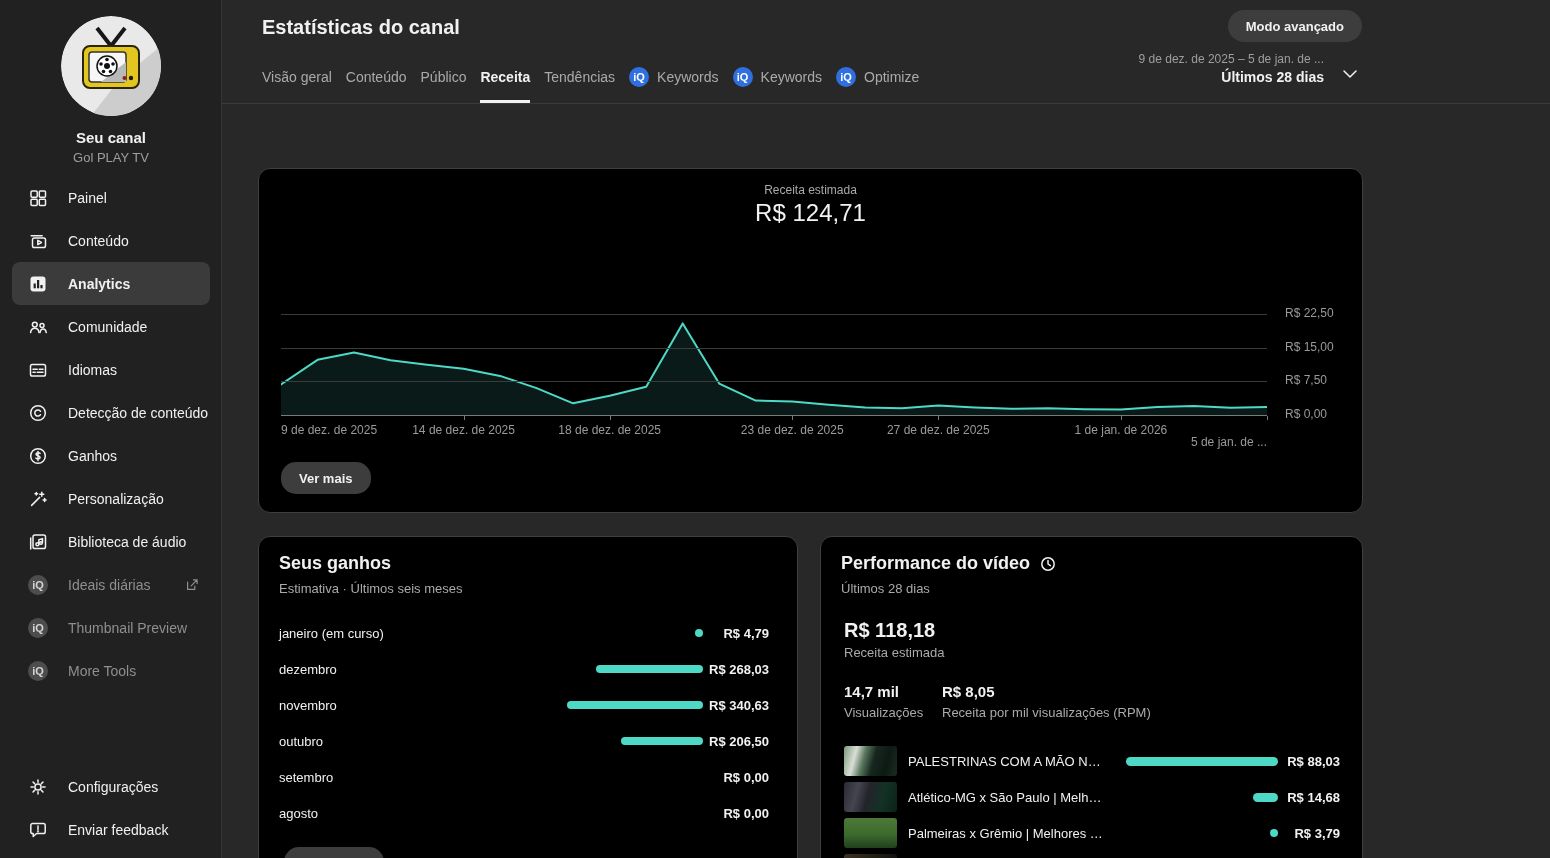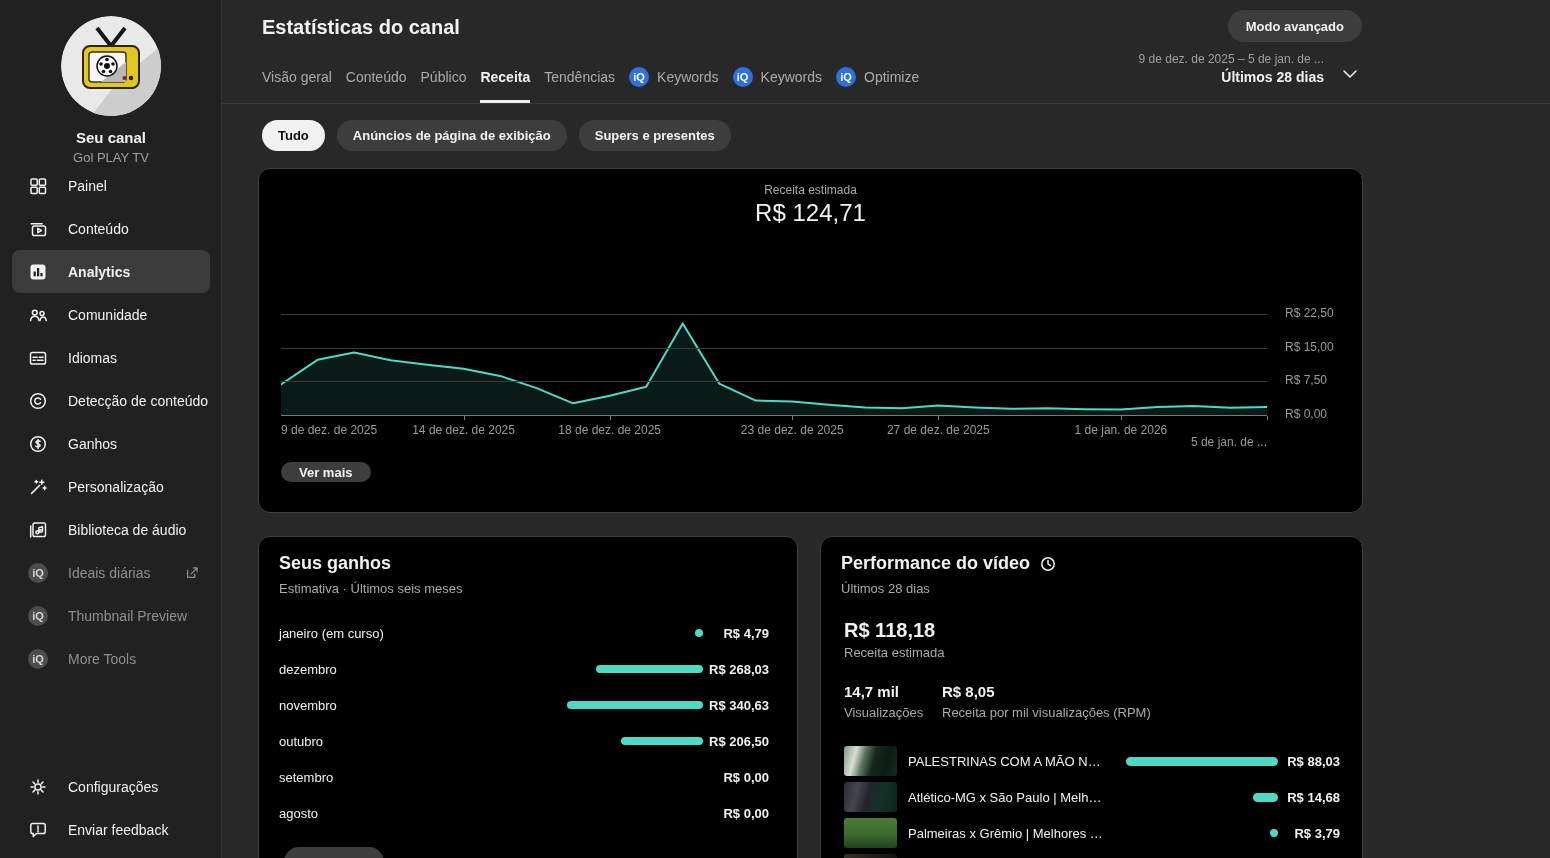--- a/index.html
+++ b/index.html
@@ -5,21 +5,21 @@
   * { margin:0; padding:0; box-sizing:border-box; }
   html,body { background:#282828; }
   body { font-family:"Liberation Sans","DejaVu Sans",sans-serif; color:#f1f1f1; }
   .app { position:relative; width:1550px; height:858px; overflow:hidden; background:#282828; }
 
   
   .sidebar { position:absolute; left:0; top:0; width:222px; height:858px; background:#212121; border-right:1px solid #353535; }
   .avatar-wrap { position:absolute; top:16px; left:0; width:222px; display:flex; justify-content:center; }
   .channel-title { position:absolute; top:129px; width:222px; text-align:center; font-size:15px; font-weight:700; color:#f1f1f1; }
   .channel-name  { position:absolute; top:150px; width:222px; text-align:center; font-size:13px; color:#9e9e9e; }
-  .side-nav { position:absolute; top:164px; left:0; width:222px; }
+  .side-nav { position:absolute; top:176px; left:0; width:222px; }
   .side-item { height:43px; display:flex; align-items:center; padding-left:28px; font-size:14px; color:#f1f1f1; cursor:pointer; }
   .side-item.active { background:#3b3b3b; border-radius:8px; margin:0 12px; padding-left:16px; font-weight:700; }
   .side-item .sicon { width:20px; height:20px; margin-right:20px; flex:0 0 20px; display:flex; align-items:center; justify-content:center; }
   .side-item.dim { color:#8f8f8f; }
   .iq-badge { width:20px; height:20px; border-radius:50%; background:#4d4d4d; color:#d6d6d6; font-size:11px; font-weight:700; display:flex; align-items:center; justify-content:center; }
   .iq-badge.blue { background:#2f6fe0; color:#fff; }
   .ext-wrap { margin-left:auto; margin-right:22px; display:flex; }
   .side-footer { position:absolute; top:765px; left:0; width:222px; }
 
   
@@ -47,21 +47,21 @@
 
   
   .metric-head { position:absolute; top:14px; width:100%; text-align:center; font-size:12px; color:#aaaaaa; }
   .metric-value { position:absolute; top:30px; width:100%; text-align:center; font-size:24px; font-weight:500; color:#f1f1f1; }
   .gridline { position:absolute; left:22px; width:986px; height:1px; background:#3b3b3b; }
   .gridline.axis { background:#7a7a7a; }
   .ytick-label { position:absolute; left:1026px; font-size:12px; color:#9a9a9a; }
   .xtick-label { position:absolute; top:254px; font-size:12px; color:#9a9a9a; white-space:nowrap; }
   .xtick-mark { position:absolute; top:247px; width:1px; height:4px; background:#7a7a7a; }
   .rev-svg { position:absolute; left:22px; top:122px; }
-  .see-more { position:absolute; left:22px; top:293px; height:20px; padding:0 18px; border:none; border-radius:15px; background:#3d3d3d; color:#f1f1f1; font-size:13px; font-weight:700; font-family:inherit; cursor:pointer; }
+  .see-more { position:absolute; left:22px; top:293px; height:32px; padding:0 18px; border:none; border-radius:15px; background:#3d3d3d; color:#f1f1f1; font-size:13px; font-weight:700; font-family:inherit; cursor:pointer; }
 
   
   .card-title { position:absolute; left:20px; top:16px; font-size:18px; font-weight:700; display:flex; align-items:center; gap:10px; }
   .card-sub { position:absolute; left:20px; top:44px; font-size:13px; color:#aaaaaa; }
   .earn-rows { position:absolute; left:0; top:78px; width:100%; }
   .earn-row { height:36px; display:flex; align-items:center; padding:0 28px 0 20px; }
   .earn-label { flex:1; font-size:13px; color:#f1f1f1; }
   .earn-barzone { width:196px; position:relative; height:8px; }
   .earn-bar { position:absolute; right:0; top:0; height:8px; border-radius:4px; }
   .dot { position:absolute; right:0; top:0; width:8px; height:8px; border-radius:50%; }
@@ -296,25 +296,20 @@
       </div>
     <div class="date-block">
       <div class="date-range">9 de dez. de 2025 – 5 de jan. de ...</div>
       <div class="date-preset">Últimos 28 dias</div>
     </div>
     <svg class="date-chevron icon-stroke" viewBox="0 0 20 20">
         <path d="M4 7l6 6 6-6" stroke-width="2"></path>
       </svg>
   </header>
 
-  <div class="chips" id="chips">
-      <div class="chip active">Tudo</div>
-      <div class="chip">Anúncios de página de exibição</div>
-      <div class="chip">Supers e presentes</div>
-    </div>
 
   <section class="card chart-card" id="chart-card">
     <div class="metric-head">Receita estimada</div>
     <div class="metric-value">R$ 124,71</div>
     <svg class="rev-svg" id="rev-svg" width="986" height="124" viewBox="0 0 986 124">
         <path d="M0,124 L0.0,93.5 L36.5,68.8 L73.0,61.6 L109.6,69.2 L146.1,73.7 L182.6,77.8 L219.1,84.9 L255.6,97.1 L292.1,112.3 L328.7,104.7 L365.2,95.7 L401.7,32.4 L438.2,92.6 L474.7,109.6 L511.3,110.5 L547.8,113.7 L584.3,116.4 L620.8,117.3 L657.3,114.6 L693.9,116.4 L730.4,117.7 L766.9,117.3 L803.4,118.2 L839.9,118.6 L876.4,115.9 L913.0,115.0 L949.5,116.8 L986.0,115.9 L986,124 Z" fill="#4ed9c6" opacity="0.12"></path>
         <polyline points="0.0,93.5 36.5,68.8 73.0,61.6 109.6,69.2 146.1,73.7 182.6,77.8 219.1,84.9 255.6,97.1 292.1,112.3 328.7,104.7 365.2,95.7 401.7,32.4 438.2,92.6 474.7,109.6 511.3,110.5 547.8,113.7 584.3,116.4 620.8,117.3 657.3,114.6 693.9,116.4 730.4,117.7 766.9,117.3 803.4,118.2 839.9,118.6 876.4,115.9 913.0,115.0 949.5,116.8 986.0,115.9" fill="none" stroke="#4ed9c6" stroke-width="2" stroke-linejoin="round" stroke-linecap="round"></polyline>
       </svg>
     <button class="see-more">Ver mais</button>
   <div class="gridline" style="top: 145px;"></div>

